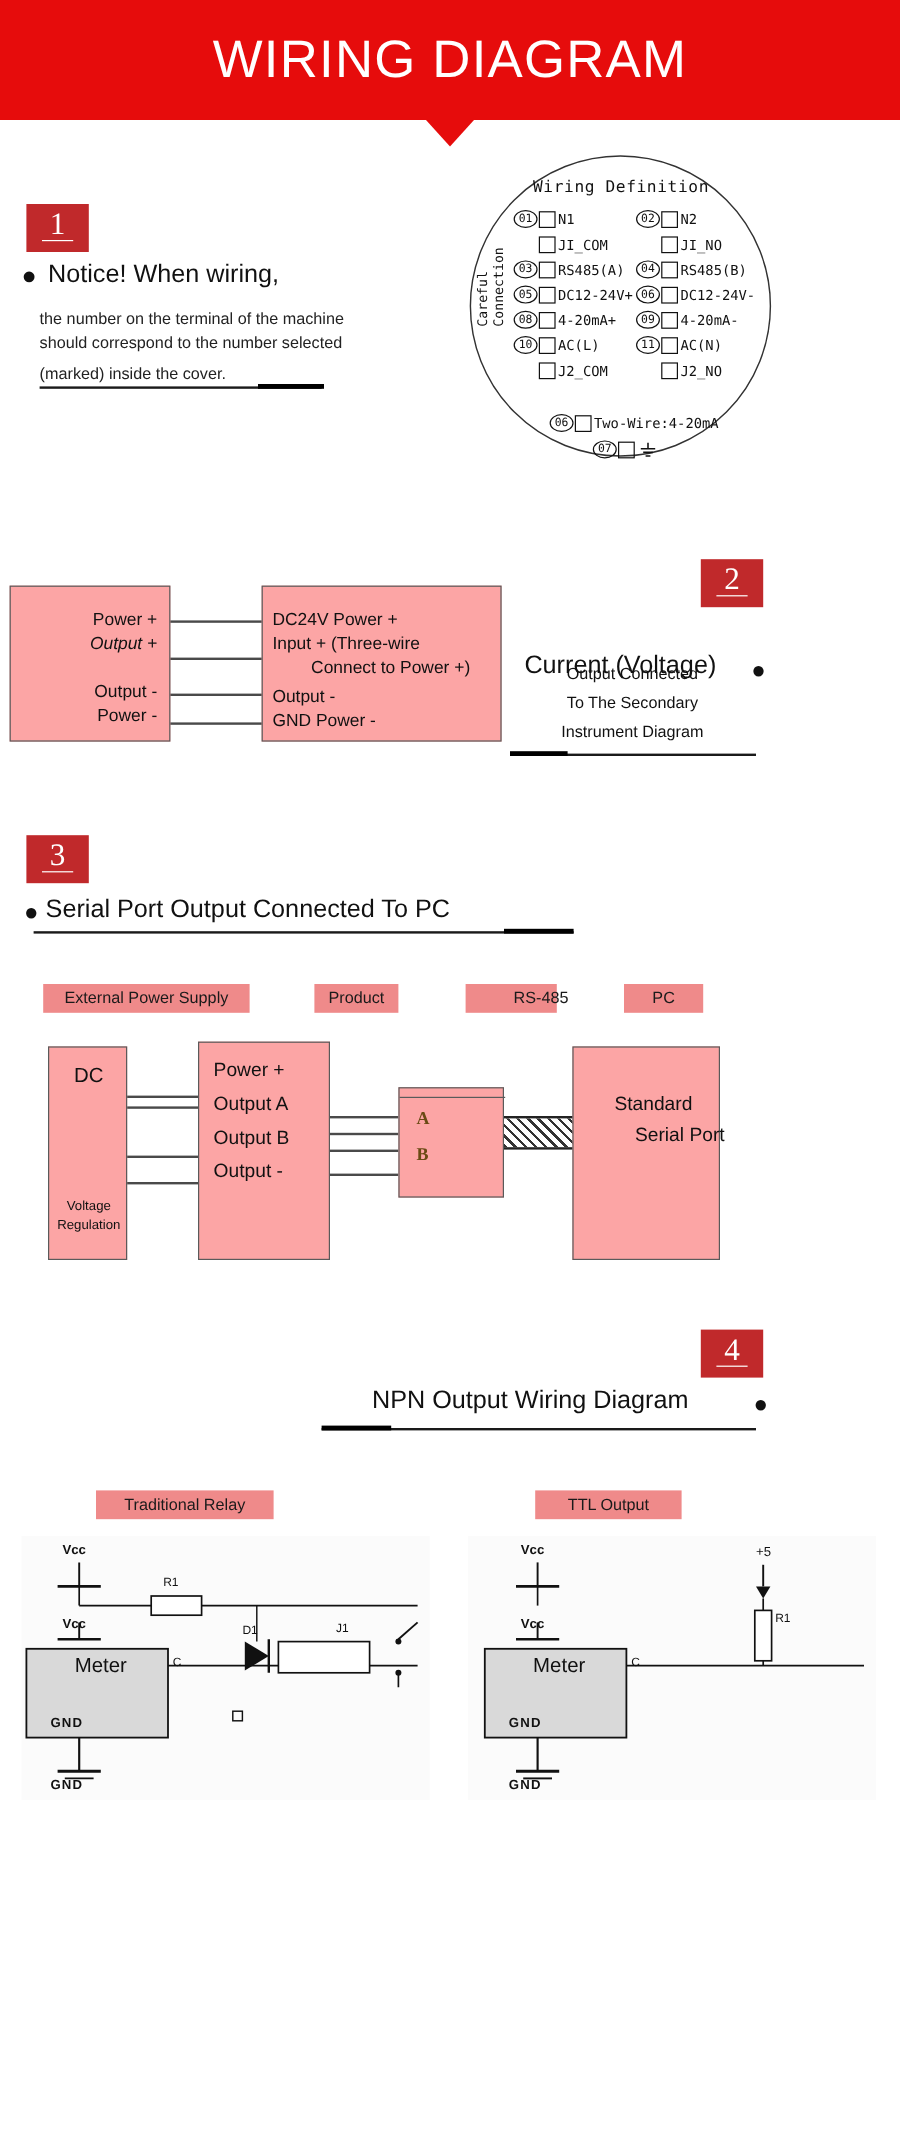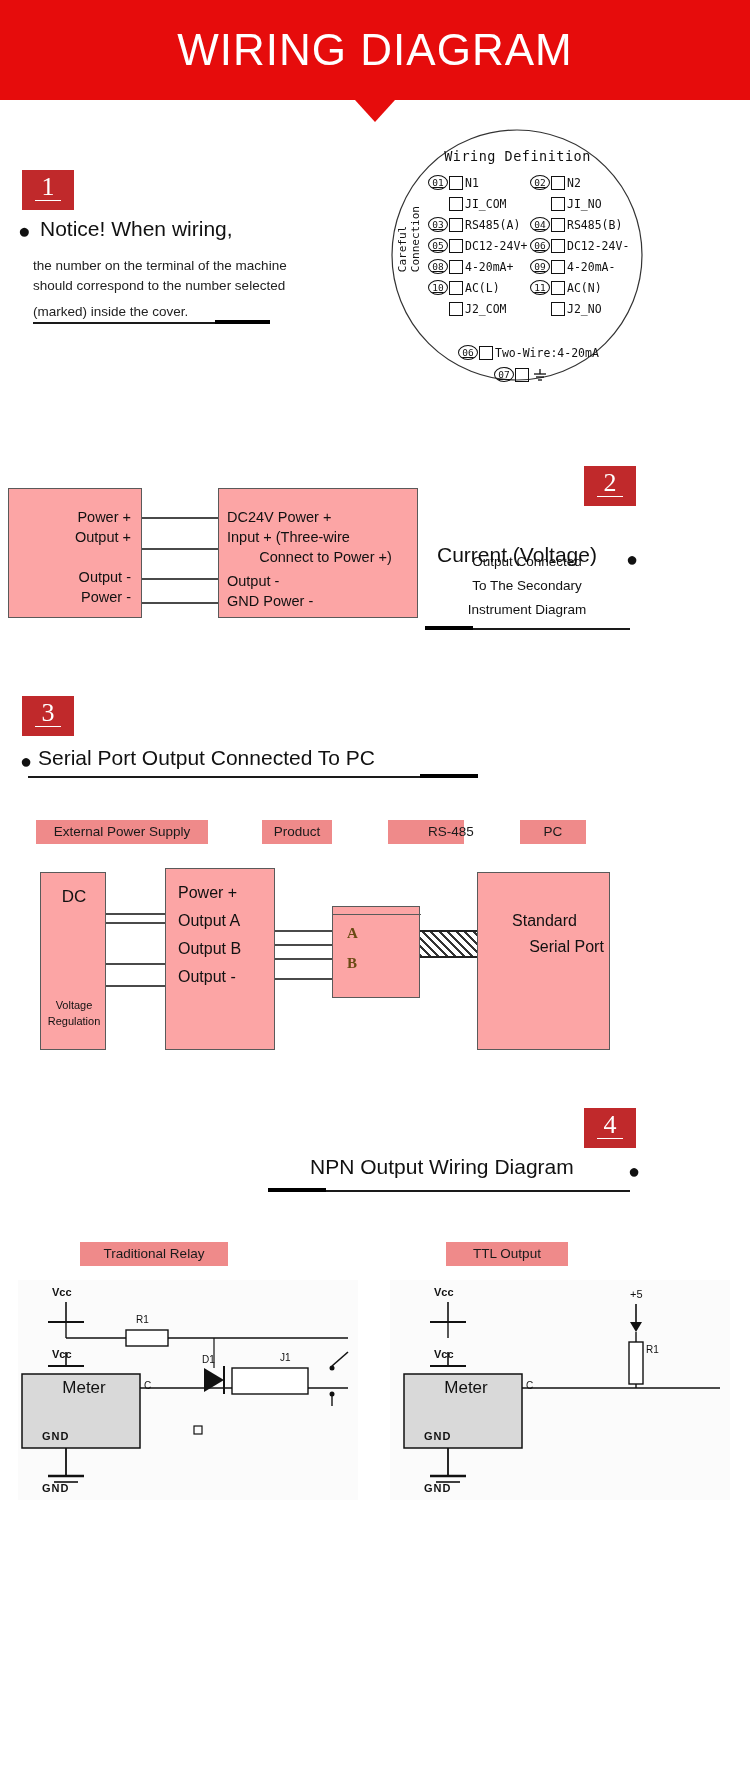--- a/index.html
+++ b/index.html
@@ -140,21 +140,20 @@
   .tnum {
     width: 20px;
     height: 15px;
     line-height: 14px;
     text-align: center;
     font-size: 9.5px;
     border: 1.2px solid #111;
     border-radius: 50%;
     margin-right: 1px;
     flex: 0 0 auto;
-    text-decoration: underline;
   }
   .tnum.blank { border: none; }
   .tbox {
     width: 14px; height: 14px;
     border: 1.4px solid #111;
     margin-right: 2px;
     flex: 0 0 auto;
   }
   .term-bottom {
     position: absolute;
@@ -419,21 +418,21 @@
   <span class="u"></span>
 </div>
 
 <div class="wire" style="left:140px; top:517px; width:80px;"></div>
 <div class="wire" style="left:140px; top:548px; width:80px;"></div>
 <div class="wire" style="left:140px; top:578px; width:80px;"></div>
 <div class="wire" style="left:140px; top:602px; width:80px;"></div>
 
 <div class="dbox" style="left:8px; top:488px; width:134px; height:130px;">
   <div class="dbox-text" style="position:absolute; right:10px; top:18px; text-align:right;">Power +</div>
-  <div class="dbox-text" style="position:absolute; right:10px; top:38px; text-align:right;">Output +</div>
+  <div class="dbox-text" style="position:absolute; right:10px; top:38px; text-align:right;font-style:italic;">Output +</div>
   <div class="dbox-text" style="position:absolute; right:10px; top:78px; text-align:right;">Output -</div>
   <div class="dbox-text" style="position:absolute; right:10px; top:98px; text-align:right;">Power -</div>
 </div>
 
 <div class="dbox" style="left:218px; top:488px; width:200px; height:130px;">
   <div class="dbox-text" style="position:absolute; left:8px; top:18px;">DC24V Power +</div>
   <div class="dbox-text" style="position:absolute; left:8px; top:38px;">Input + (Three-wire</div>
   <div class="dbox-text" style="position:absolute; left:8px; top:58px;">        Connect to Power +)</div>
   <div class="dbox-text" style="position:absolute; left:8px; top:82px;">Output -</div>
   <div class="dbox-text" style="position:absolute; left:8px; top:102px;">GND Power -</div>
@@ -484,21 +483,21 @@
 </div>
 
 <div class="dbox" style="left:332px; top:906px; width:88px; height:92px;">
   <div style="position:absolute; left:0; top:2px; width:88px; height:6px; border-bottom:1.4px solid #5a5a5a;"></div>
   <div style="position:absolute; left:14px; top:18px; font-size:15px; color:#6a4a14; font-family:'Liberation Serif', serif; font-weight:bold;">A</div>
   <div style="position:absolute; left:14px; top:48px; font-size:15px; color:#6a4a14; font-family:'Liberation Serif', serif; font-weight:bold;">B</div>
 </div>
 
 <div style="position:absolute; left:420px; top:930px; width:60px; height:28px; background:repeating-linear-gradient(45deg,#333 0 2px,transparent 2px 6px), #fff; border-top:2px solid #222; border-bottom:2px solid #222;"></div>
 
-<div class="dbox" style="left:477px; top:872px; width:133px; height:178px;">
+<div class="dbox" style="left:477px; top:872px; width:123px; height:178px;">
   <div class="dbox-text" style="position:absolute; left:0; top:38px; width:133px; text-align:center; font-size:16px;">Standard</div>
   <div class="dbox-text" style="position:absolute; left:0; top:64px; width:133px; text-align:center; font-size:16px;padding-left:44px;">Serial Port</div>
 </div>
 
 <div class="step-badge" style="left:584px; top:1108px;">
   <span>4</span>
   <span class="u"></span>
 </div>
 <div class="s4-title">NPN Output Wiring Diagram</div>
 <div class="s4-bullet">●</div>

